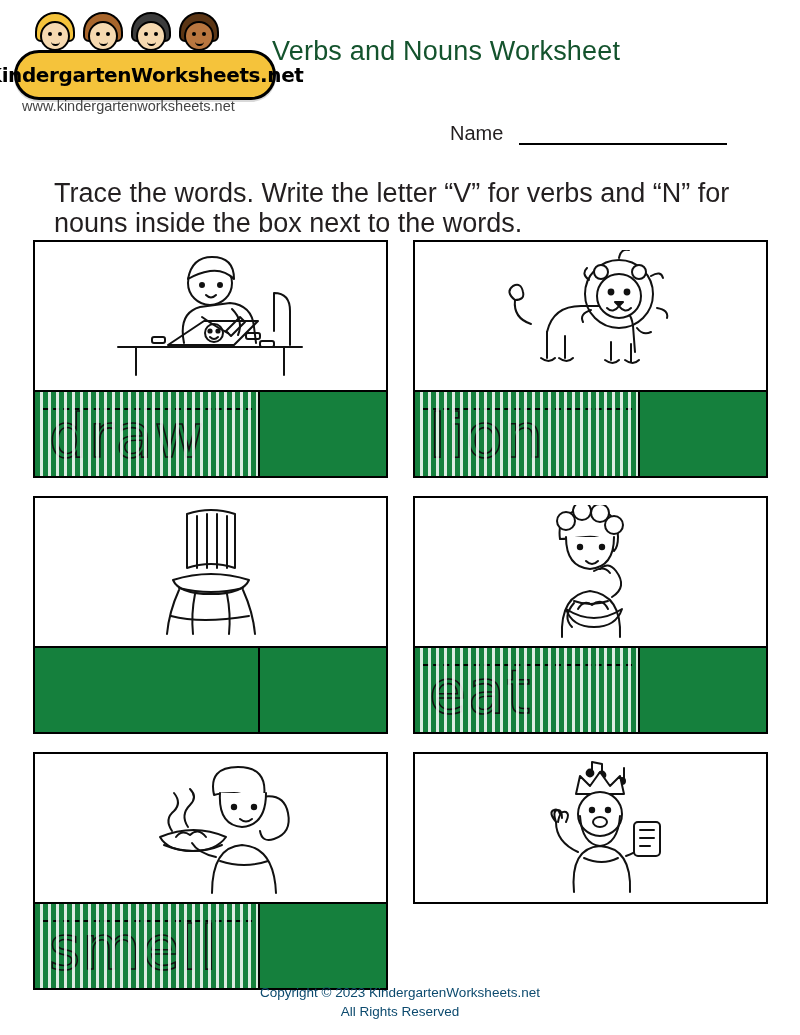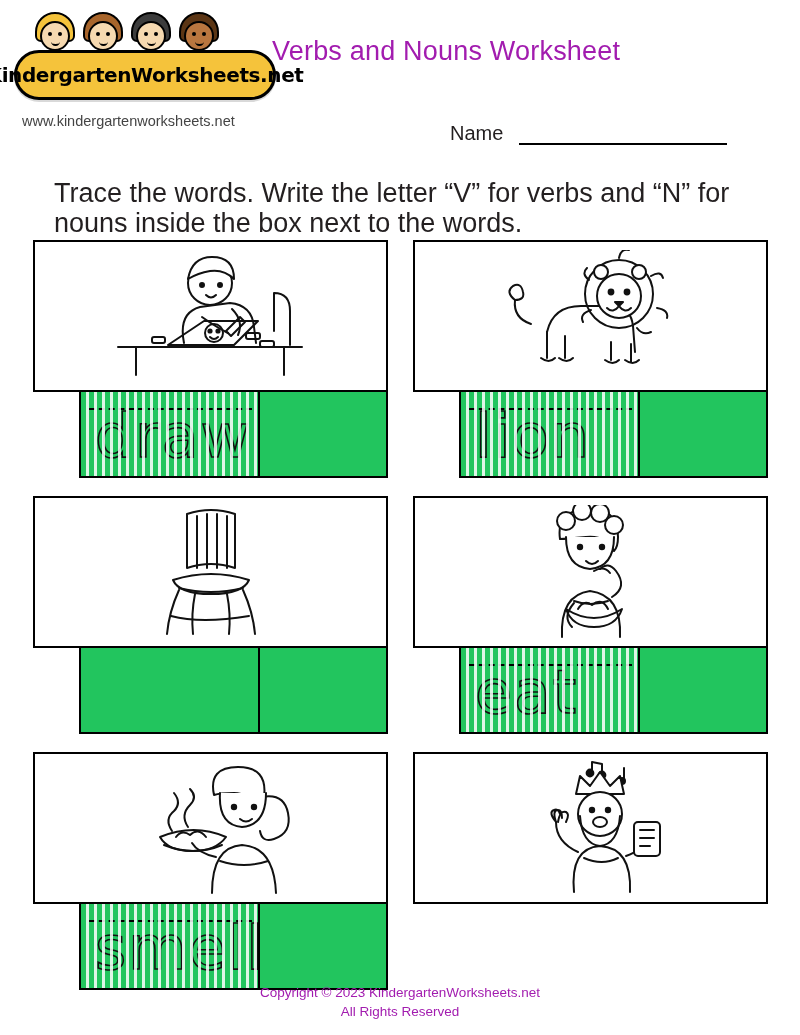--- a/index.html
+++ b/index.html
@@ -104,32 +104,32 @@
     font-family: "DejaVu Sans", sans-serif;
     font-weight: bold;
     font-size: 20px;
     letter-spacing: -0.4px;
     color: #000;
     white-space: nowrap;
   }
   .site-url {
     position: absolute;
     left: 22px;
-    top: 113px;
+    top: 98px;
     font-size: 14.5px;
     color: #444;
     font-family: "Liberation Sans", sans-serif;
   }
 
   .title {
     position: absolute;
     left: 272px;
     top: 36px;
     font-size: 27px;
-    color: #a21caf;
+    color: #14532d;
     font-family: "Liberation Sans", sans-serif;
     letter-spacing: 0.2px;
   }
 
   .name-row {
     position: absolute;
     left: 450px;
     top: 122px;
     font-size: 20px;
     color: #231f20;
@@ -176,22 +176,21 @@
     position: relative;
     background: #fff;
     overflow: hidden;
   }
   .word-box {
     height: 86px;
     border: 2px solid #000;
     border-top: none;
     box-sizing: border-box;
     position: relative;
-    background: #22c55e;
-    margin-left: 46px;
+    background: #15803d;
   }
   .answer-box {
     position: absolute;
     right: 0;
     top: 0;
     width: 128px;
     height: 100%;
     border-left: 2px solid #000;
     box-sizing: border-box;
   }
@@ -246,21 +245,21 @@
   }
 
   
   .footer {
     position: absolute;
     left: 0;
     right: 0;
     bottom: 14px;
     text-align: center;
     font-size: 13.5px;
-    color: #a21caf;
+    color: #0c4a6e;
     line-height: 19px;
   }
 </style>
 </head>
 <body>
 
 <div class="header">
 
   <div class="logo-block">
     <div class="logo-kids">

